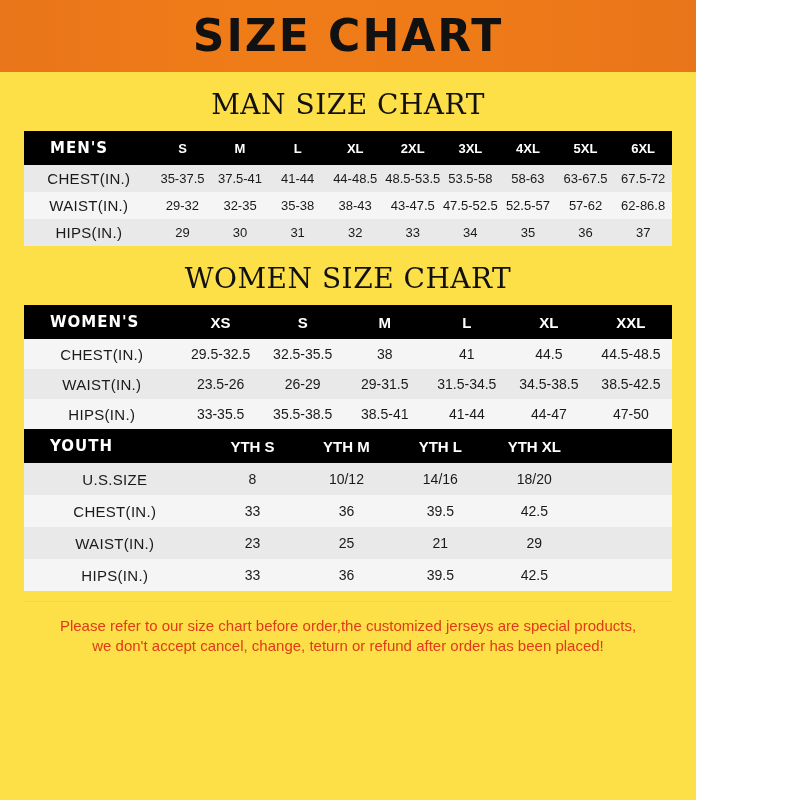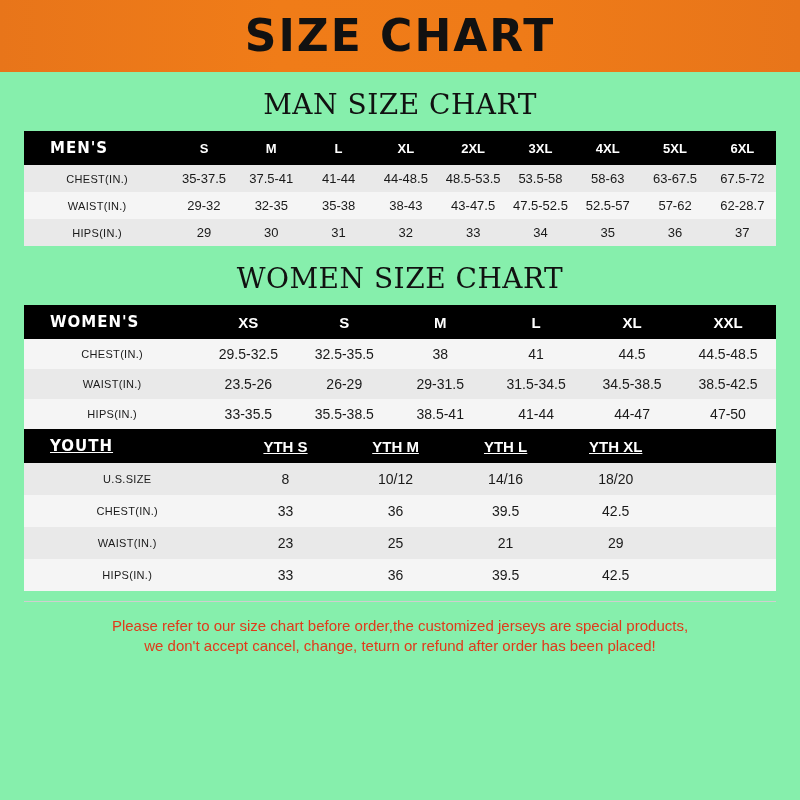--- a/index.html
+++ b/index.html
@@ -8,23 +8,23 @@
   }
   body {
     width: 800px;
     height: 800px;
     background: #ffffff;
     font-family: "Liberation Sans", sans-serif;
     overflow: hidden;
   }
   .page {
     position: relative;
-    width: 800px;
+    width: 696px;
     height: 800px;
-    background: #86efac;
+    background: #fde047;
     box-sizing: border-box;
   }
   
   .banner {
     height: 72px;
     background: linear-gradient(to right, #e8751a 0%, #f07c18 35%, #ef7b18 65%, #e8751a 100%);
     display: flex;
     align-items: center;
     justify-content: center;
     position: relative;
@@ -73,29 +73,29 @@
   table.size-table thead th.first-col {
     text-align: left;
     padding-left: 26px;
     font-family: "DejaVu Sans", sans-serif;
     letter-spacing: 1px;
     font-size: 15px;
   }
   table.size-table tbody tr.row-a td { background: #e9e9e9; }
   table.size-table tbody tr.row-b td { background: #f5f5f5; }
   table.size-table tbody td.first-col {
-    font-size: 11px;
+    font-size: 15px;
     letter-spacing: 0.3px;
   }
   
   .men thead th { font-size: 13px; }
   .women thead th { font-size: 15px; }
   .women tbody td { font-size: 14px; height: 30px; }
   .women thead th.first-col { font-size: 16px; }
-  .youth thead th { font-size: 15px; text-decoration: underline; }
+  .youth thead th { font-size: 15px; }
   .youth tbody td { font-size: 14px; height: 32px; }
   .youth thead th.first-col { font-size: 16px; }
   .youth thead th { height: 38px; }
 
   .footer-note {
     margin-top: 14px;
     padding: 0 18px;
     color: #e03a1a;
     font-size: 15px;
     line-height: 1.35;
@@ -150,21 +150,21 @@
         <tr class="row-b">
           <td class="first-col">WAIST(IN.)</td>
           <td>29-32</td>
           <td>32-35</td>
           <td>35-38</td>
           <td>38-43</td>
           <td>43-47.5</td>
           <td>47.5-52.5</td>
           <td>52.5-57</td>
           <td>57-62</td>
-          <td>62-28.7</td>
+          <td>62-86.8</td>
         </tr>
         <tr class="row-a">
           <td class="first-col">HIPS(IN.)</td>
           <td>29</td>
           <td>30</td>
           <td>31</td>
           <td>32</td>
           <td>33</td>
           <td>34</td>
           <td>35</td>

